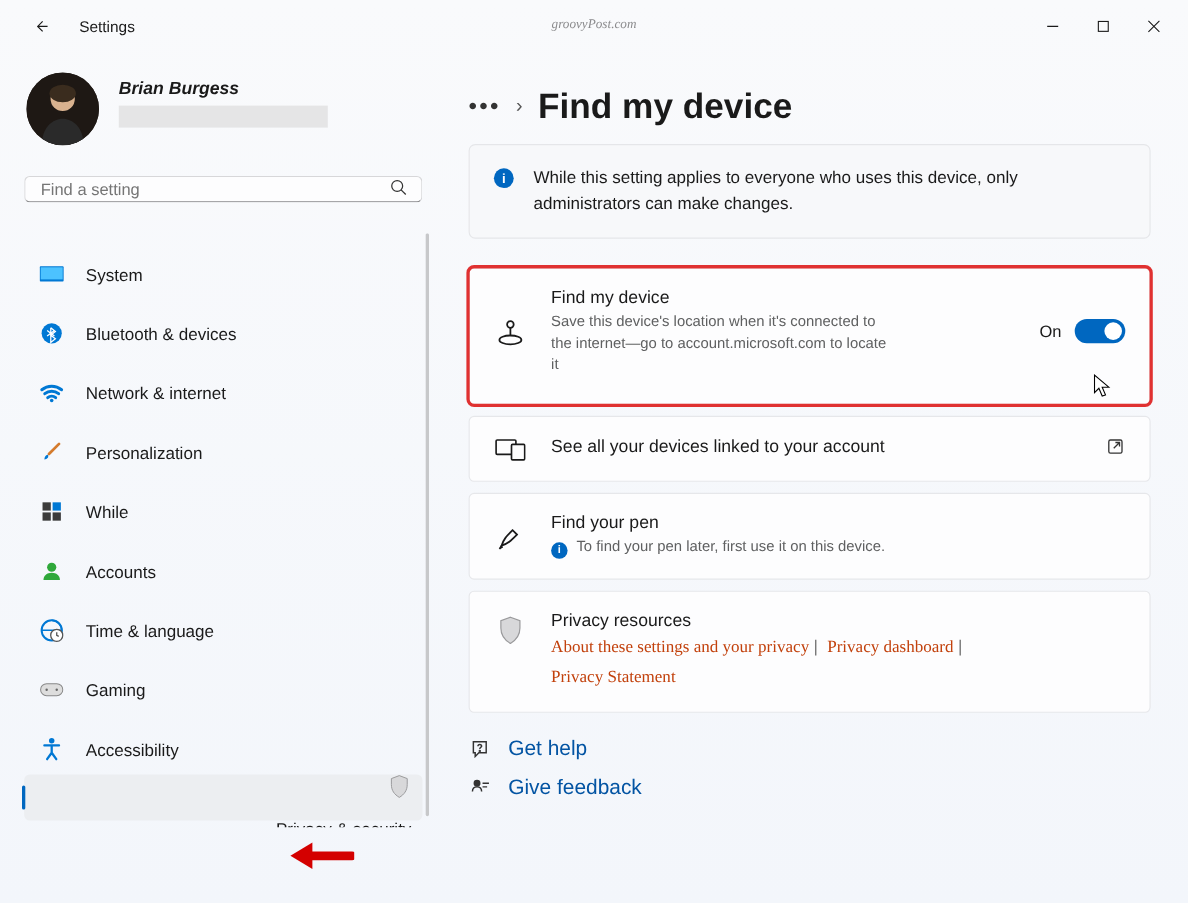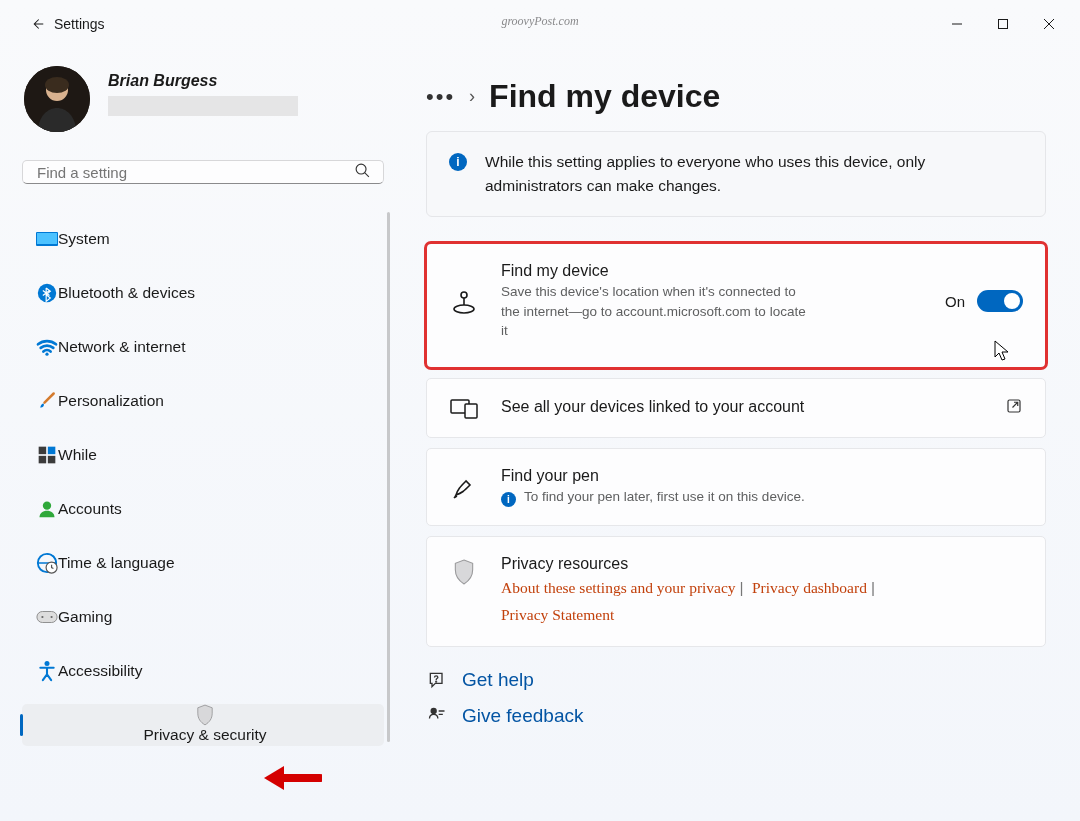--- a/index.html
+++ b/index.html
@@ -26,20 +26,21 @@
     display: flex;
     align-items: center;
     padding: 0 8px 0 22px;
     position: relative;
   }
   .titlebar .back {
     width: 32px; height: 32px; display:flex; align-items:center; justify-content:center;
     border-radius:4px;
   }
   .titlebar .title {
+    margin-left: 18px;
     font-size: 14px;
   }
   .watermark {
     position:absolute; left:50%; transform:translateX(-50%);
     top:14px; font-family: Georgia, serif; font-style: italic; color:#8a8a8c; font-size:12px;
   }
   .win-controls {
     margin-left:auto; display:flex; gap:0;
   }
   .win-btn { width:46px; height:32px; display:flex; align-items:center; justify-content:center; }
@@ -66,21 +67,21 @@
     border-bottom:1.5px solid #8a8a8c;
   }
   .search input {
     flex:1; border:none; background:transparent; font-size:15px; outline:none;
   }
   .nav {
     margin-top:28px; display:flex; flex-direction:column; gap:0; overflow:hidden; position:relative;
   }
   .nav-scroll { position:absolute; right:0; top:0; bottom:10px; width:3px; background:#c7c8ca; border-radius:2px; }
   .nav-item {
-    height:42px; display:flex; align-items:center; padding:0 10px 0 14px;
+    height:42px; display:flex; align-items:flex-end; gap:20px; padding:0 10px 0 14px;
     border-radius:5px; font-size:15.5px; margin:6px 6px 6px 2px; cursor:default;
   }
   .nav-item.selected {
     background:#eceef1;
     position:relative;
     flex-direction:column;
   }
   .nav-item.selected::before {
     content:""; position:absolute; left:-2px; top:10px; bottom:10px; width:3px; background:#0067c0; border-radius:2px;
   }

